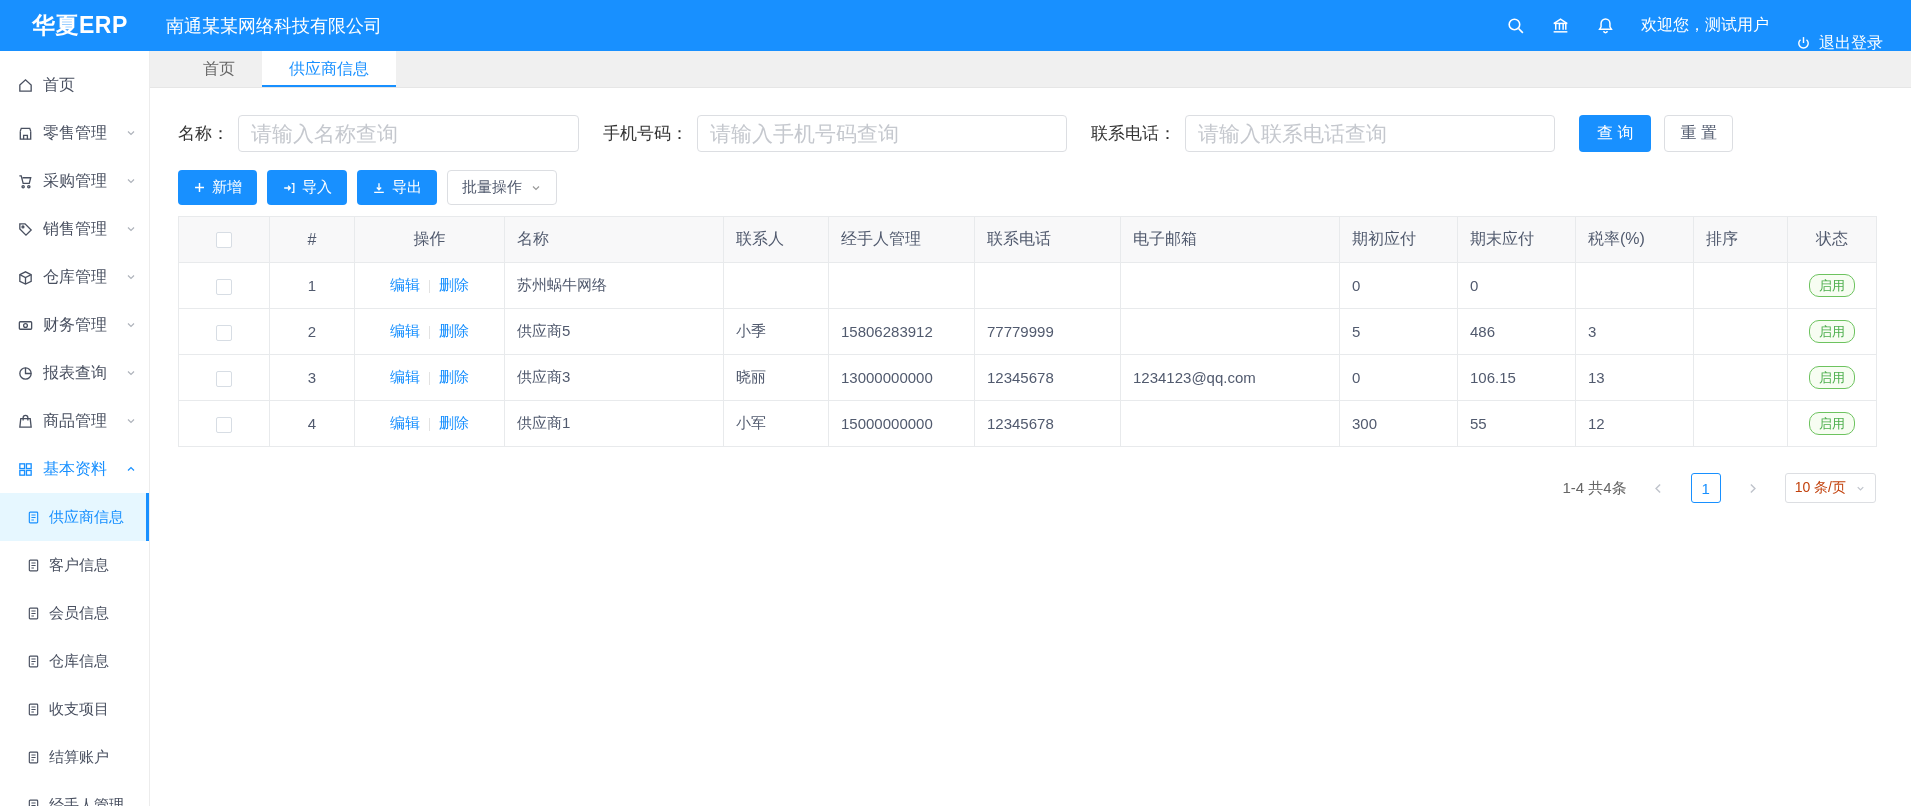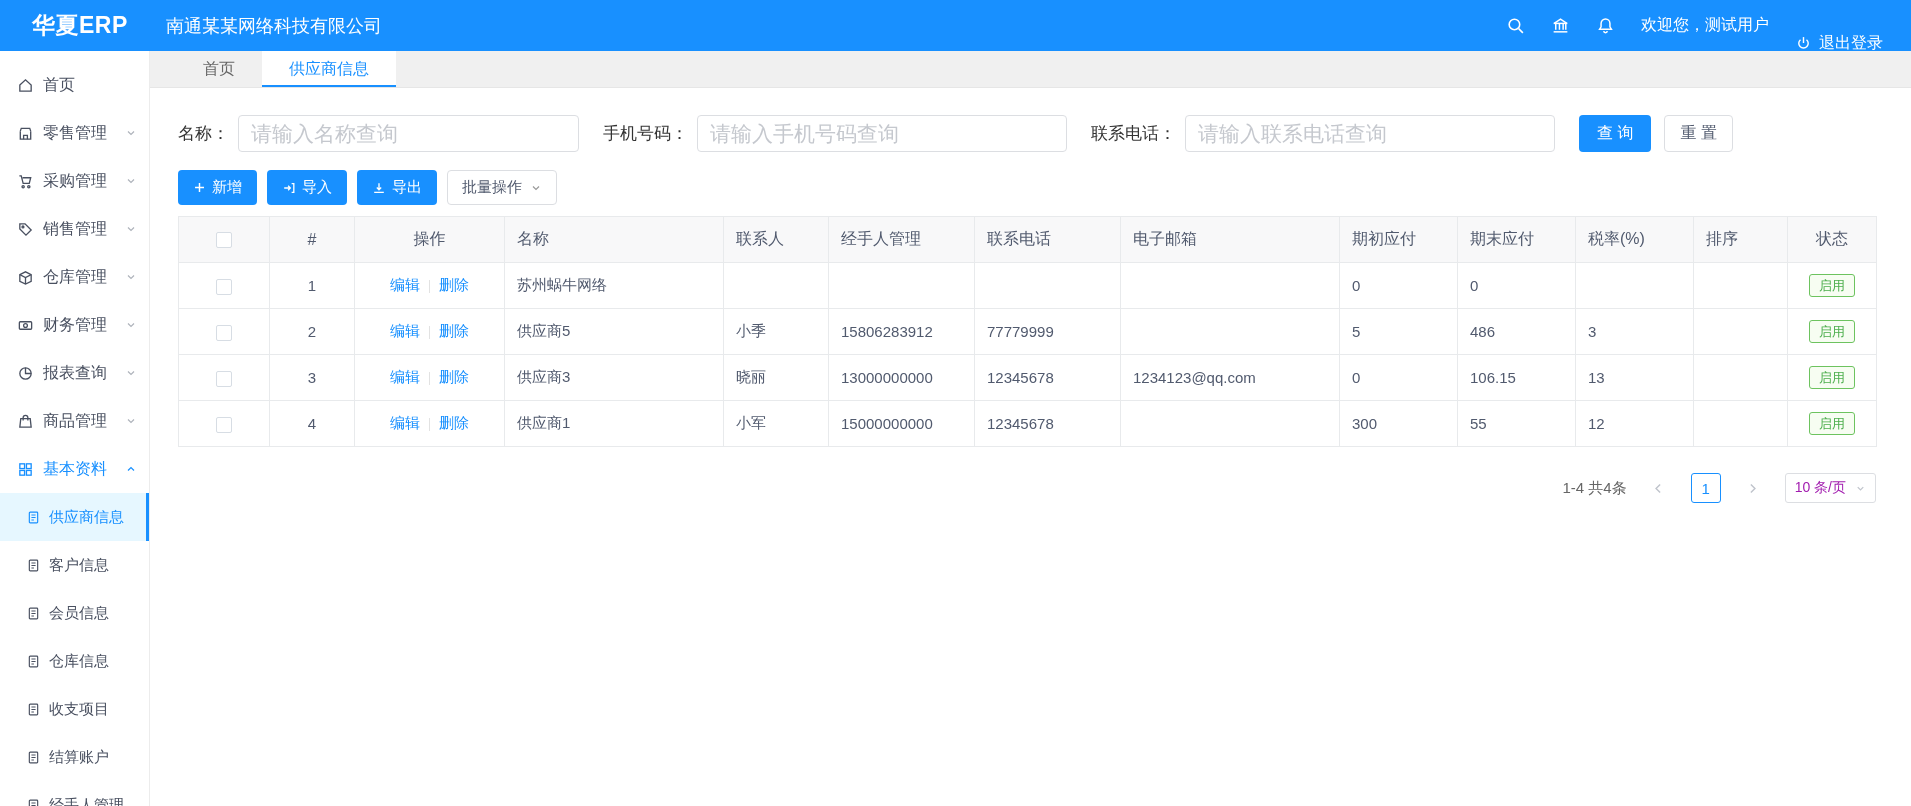--- a/index.html
+++ b/index.html
@@ -53,27 +53,27 @@
 
   
   .table-wrap { margin-top:11px; }
   table { border-collapse:collapse; table-layout:fixed; width:1698px; }
   th,td { border:1px solid #e8eaec; height:46px; padding:0 12px; font-size:15px; color:#515a6e; white-space:nowrap; overflow:hidden; text-align:left; }
   th { background:#f8f8f9; font-weight:normal; font-size:16px; }
   .center { text-align:center; }
   .op-link { color:#1890ff; cursor:pointer; }
   .op-sep { display:inline-block; width:1px; height:13px; background:#e2e2e2; margin:0 9px; vertical-align:middle; }
   .cb { display:inline-block; width:16px; height:16px; border:1px solid #d7dde4; border-radius:2px; background:#fff; vertical-align:middle; cursor:pointer; }
-  .badge { display:inline-block; padding:4px 9px; font-size:13px; line-height:1; color:#4cae4c; background:#f7fdf2; border:1px solid #6dc35f; border-radius:3px; cursor:pointer; }
+  .badge { display:inline-block; padding:4px 9px; font-size:13px; line-height:1; color:#4cae4c; background:#f7fdf2; border:1px solid #6dc35f; border-radius:10px; cursor:pointer; }
 
   
   .pagination { width:1698px; margin-top:26px; display:flex; justify-content:flex-end; align-items:center; gap:19px; font-size:15px; color:#666; }
   .pg-arrow { width:26px; height:30px; display:flex; align-items:center; justify-content:center; cursor:pointer; }
   .pg-page { min-width:30px; height:30px; border:1px solid #1890ff; border-radius:3px; color:#1890ff; display:flex; align-items:center; justify-content:center; font-size:15px; background:#fff; cursor:pointer; }
-  .pg-select { height:30px; border:1px solid #dcdee2; border-radius:3px; background:#fff; padding:0 9px; display:flex; align-items:center; gap:9px; font-size:14px; color:#a21caf; cursor:pointer; }
+  .pg-select { height:30px; border:1px solid #dcdee2; border-radius:3px; background:#fff; padding:0 9px; display:flex; align-items:center; gap:9px; font-size:14px; color:#c2410c; cursor:pointer; }
 </style>
 </head>
 <body>
 
 <header class="topbar">
   <div class="logo">华夏ERP</div>
   <div class="company">南通某某网络科技有限公司</div>
   <div class="topbar-right">
     <span class="tb-icon">
       <svg width="19" height="19" viewBox="0 0 18 18" fill="none" stroke="#fff" stroke-width="1.5">

